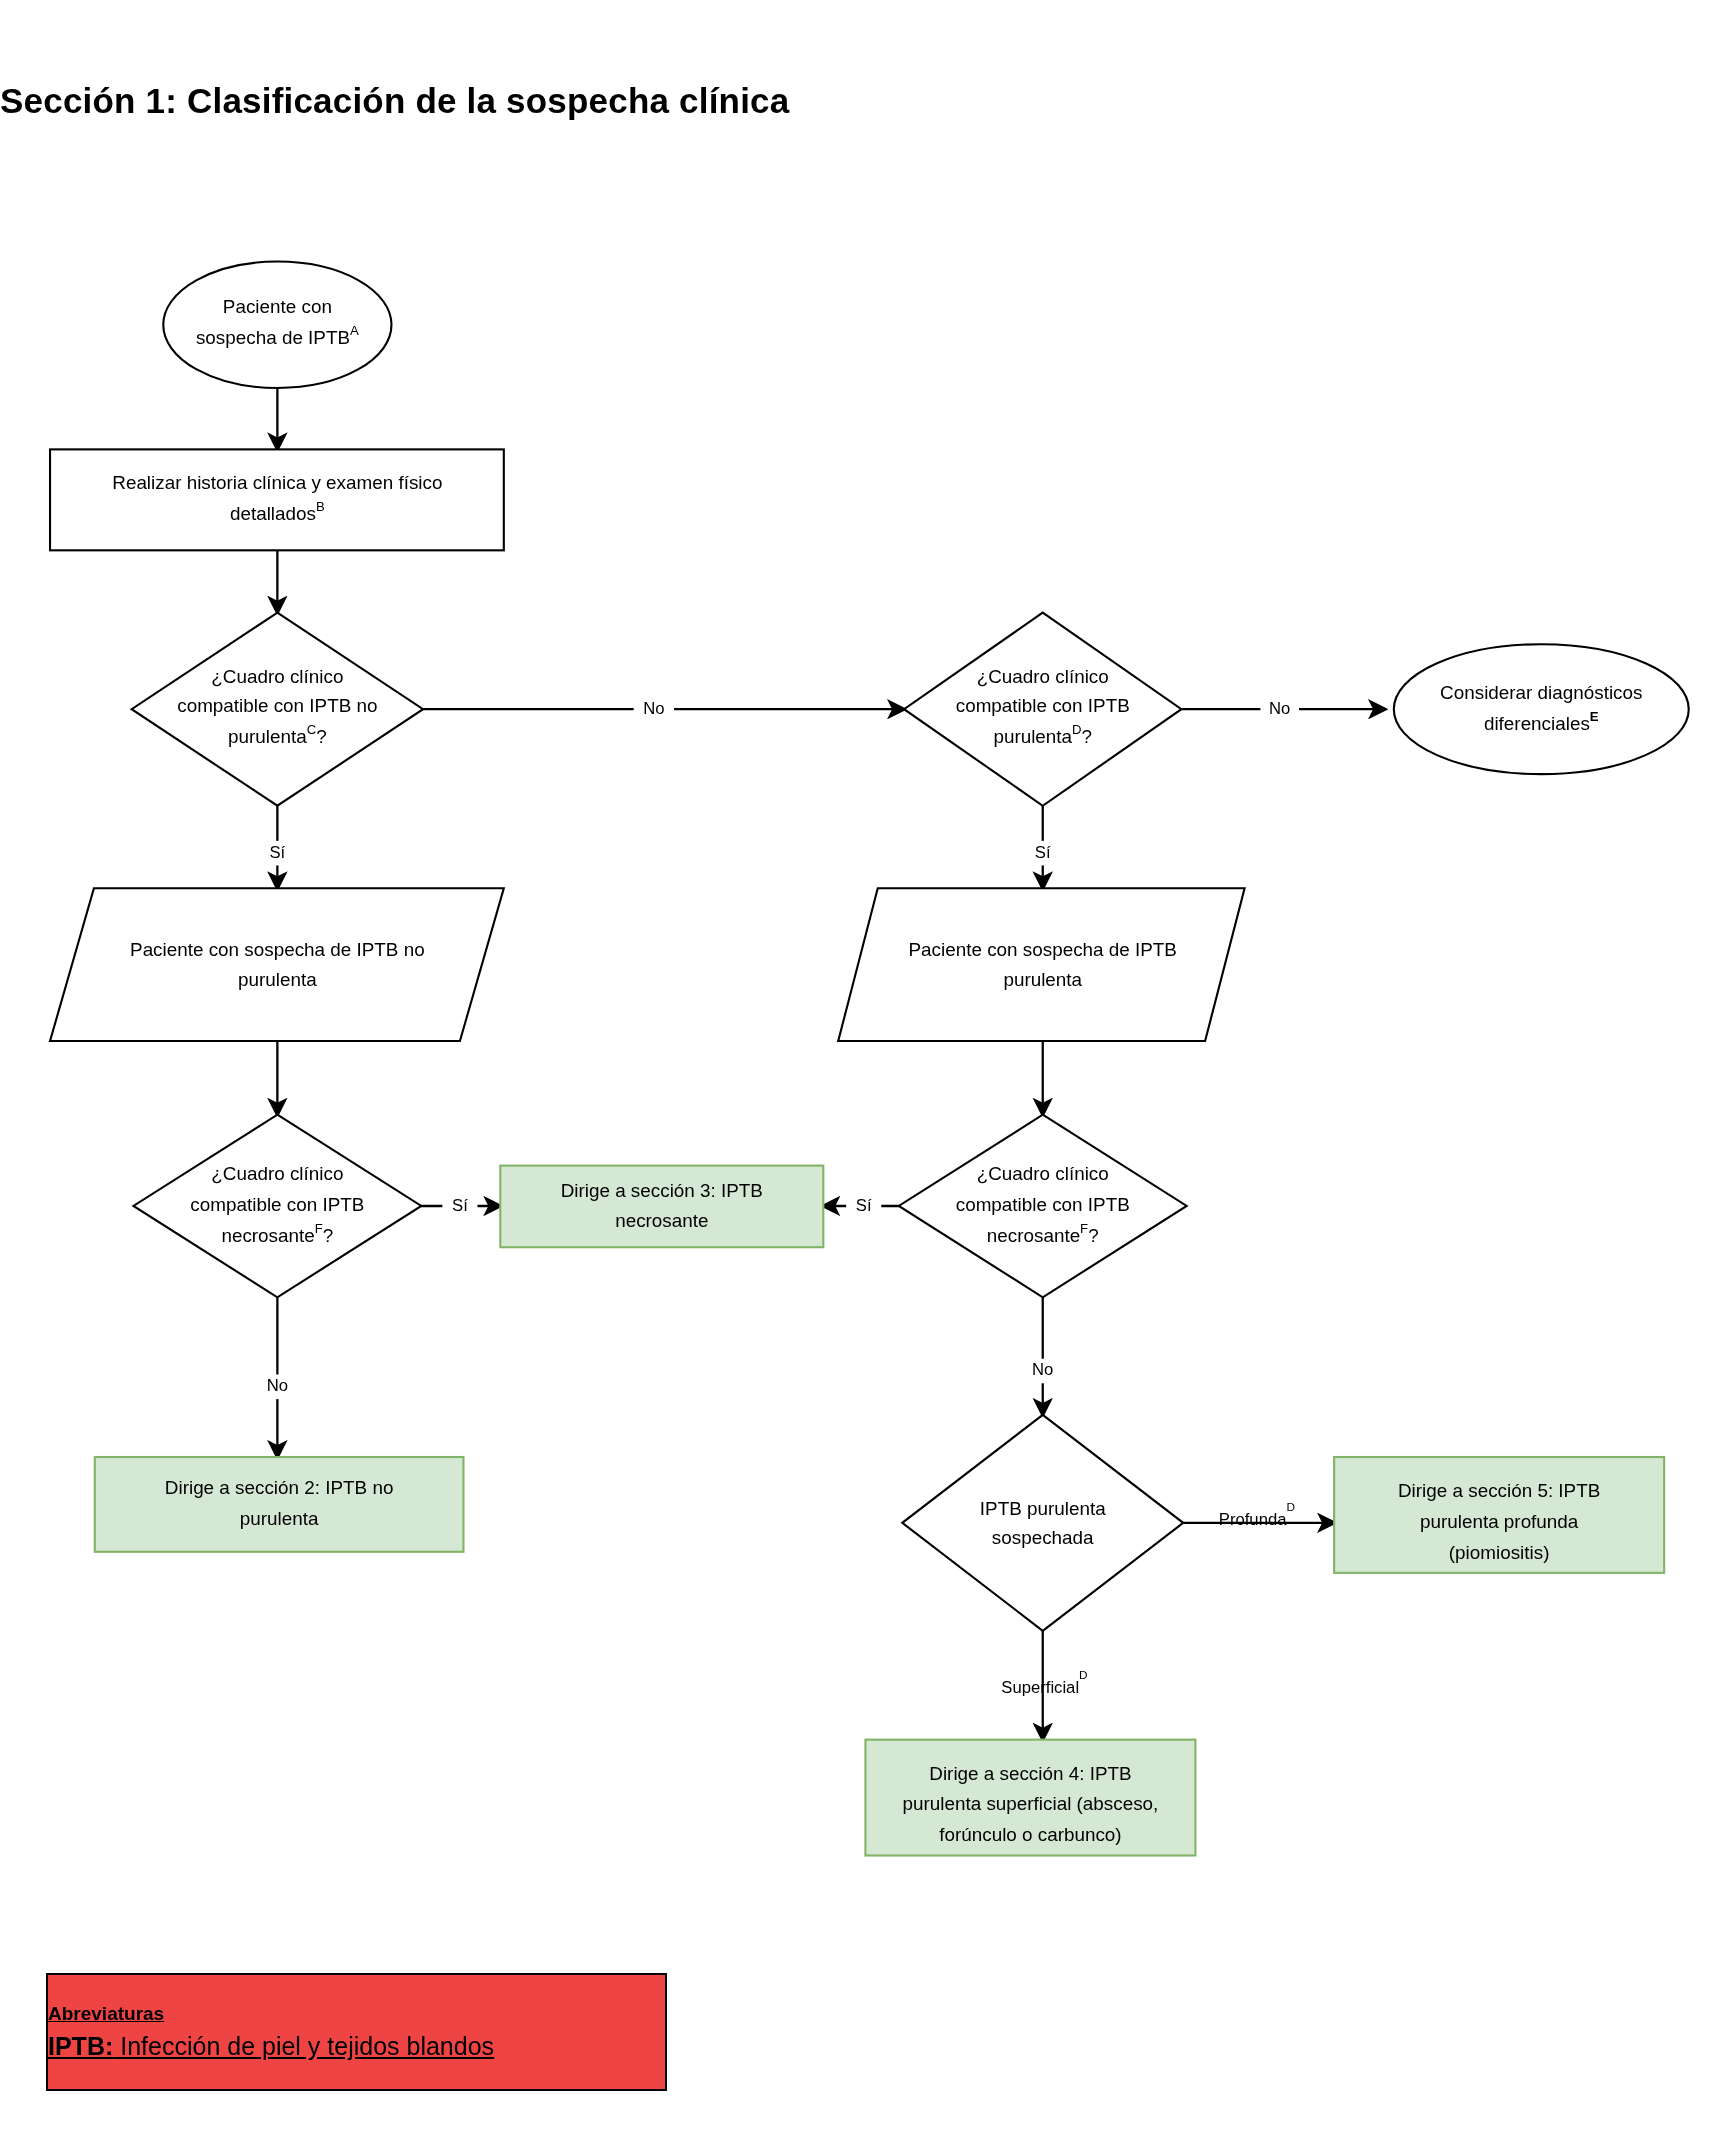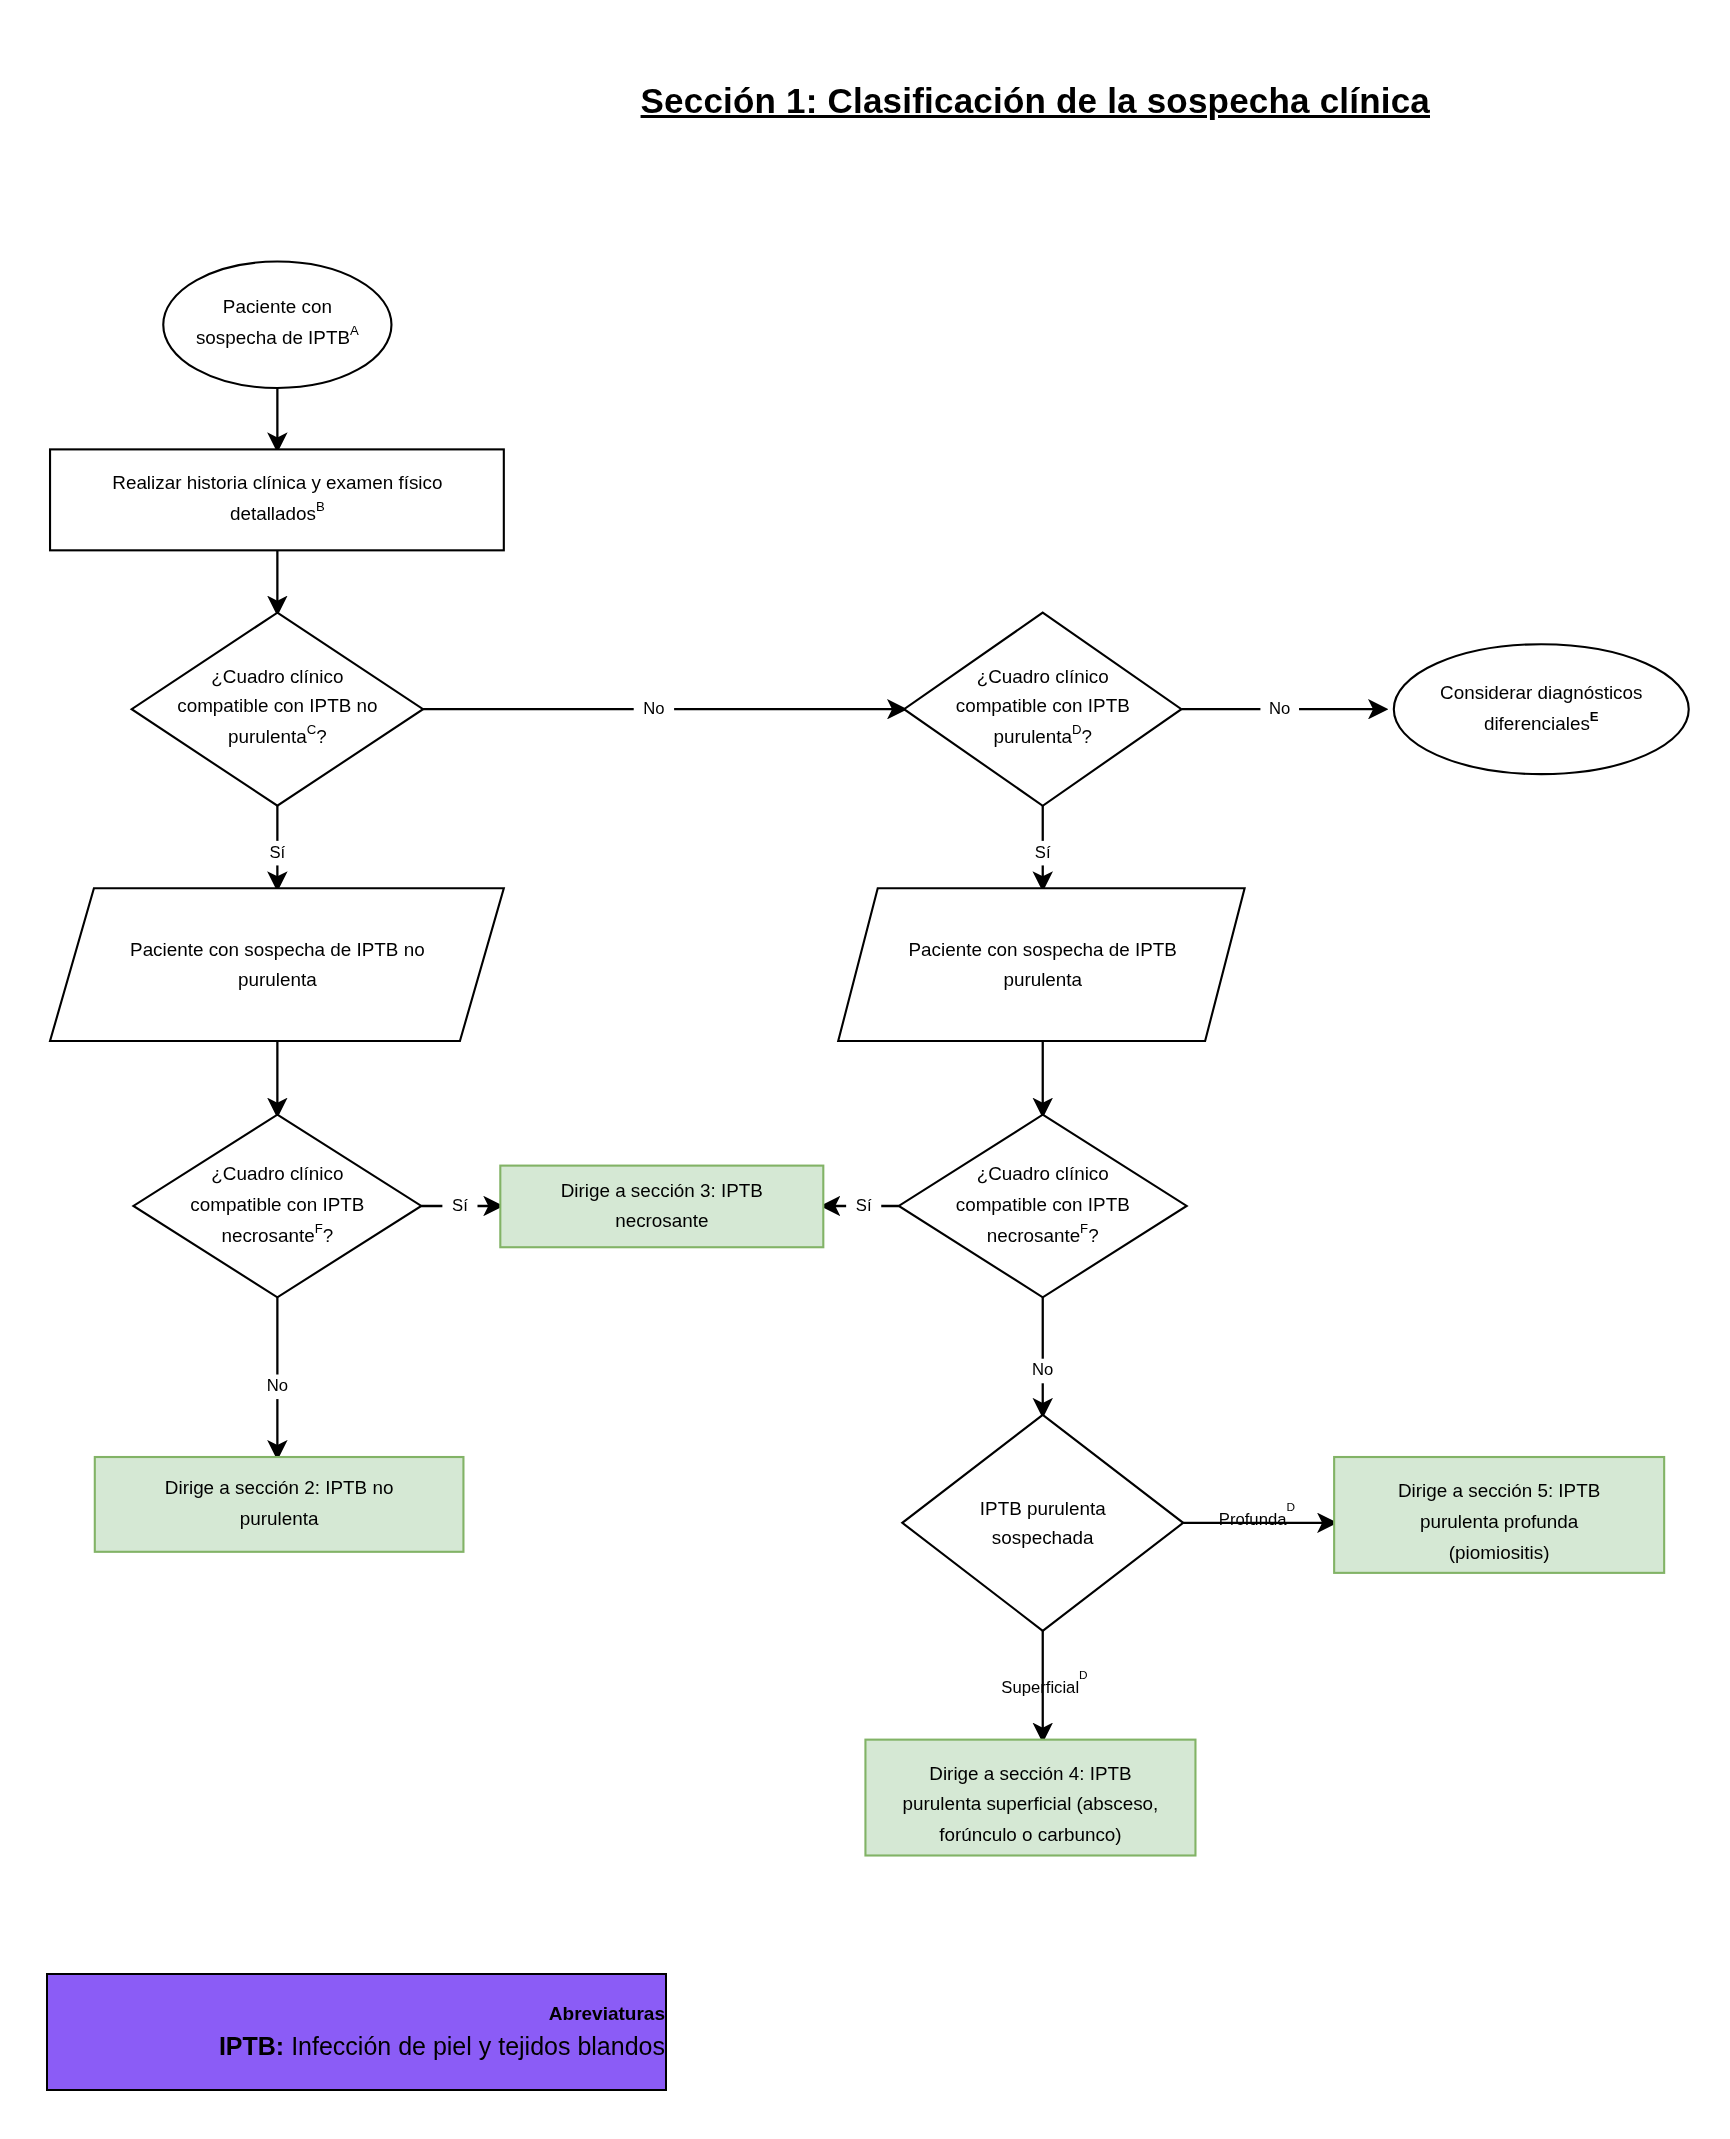--- a/index.html
+++ b/index.html
@@ -16,25 +16,24 @@
     width: 1730px;
     height: 2139px;
     background: #ffffff;
     overflow: hidden;
   }
   #page-title {
     position: absolute;
     top: 81px;
     left: 0;
     width: 1430px;
-    text-align: right;
+    text-align: left;
     font-size: 35px;
     font-weight: bold;
     letter-spacing: 0.2px;
-    text-decoration: underline;
   }
   svg.flow {
     position: absolute;
     top: 0;
     left: 0;
     width: 1730px;
     height: 2139px;
   }
   .shape-stroke {
     fill: #ffffff;
@@ -73,26 +72,27 @@
     font-size: 13.5px;
     baseline-shift: super;
   }
   .legend-box {
     position: absolute;
     left: 46px;
     top: 1973px;
     width: 621px;
     height: 118px;
     border: 2.1px solid #000000;
-    background: #8b5cf6;
+    background: #ef4444;
     box-sizing: border-box;
     display: flex;
     flex-direction: column;
-    align-items: flex-end;
+    align-items: flex-start;
     justify-content: center;
+    text-decoration: underline;
   }
   .legend-title {
     font-size: 19px;
     font-weight: bold;
     margin-bottom: 6.1px;
   }
   .legend-line {
     font-size: 25px;
   }
   .legend-line b { font-weight: bold; }

